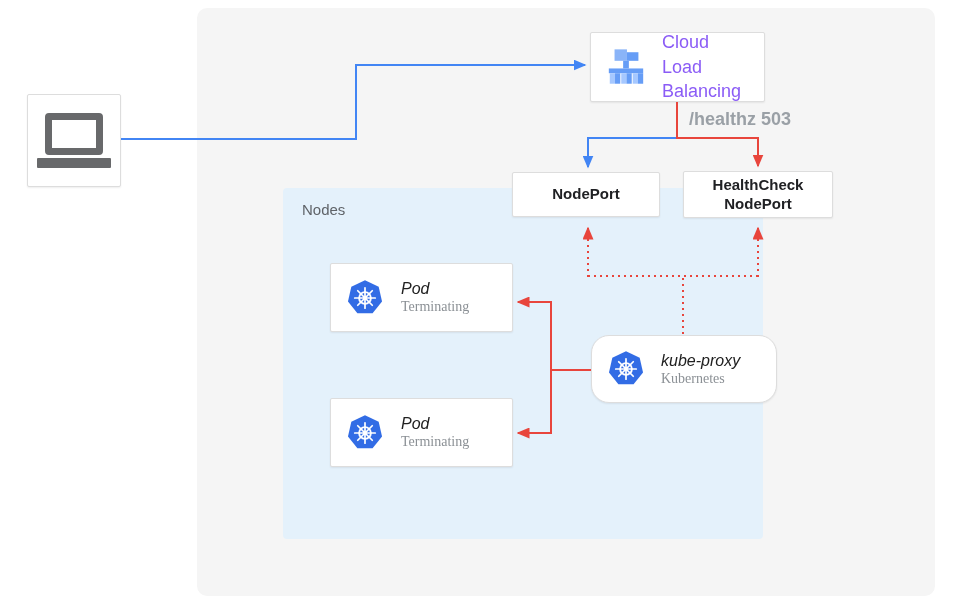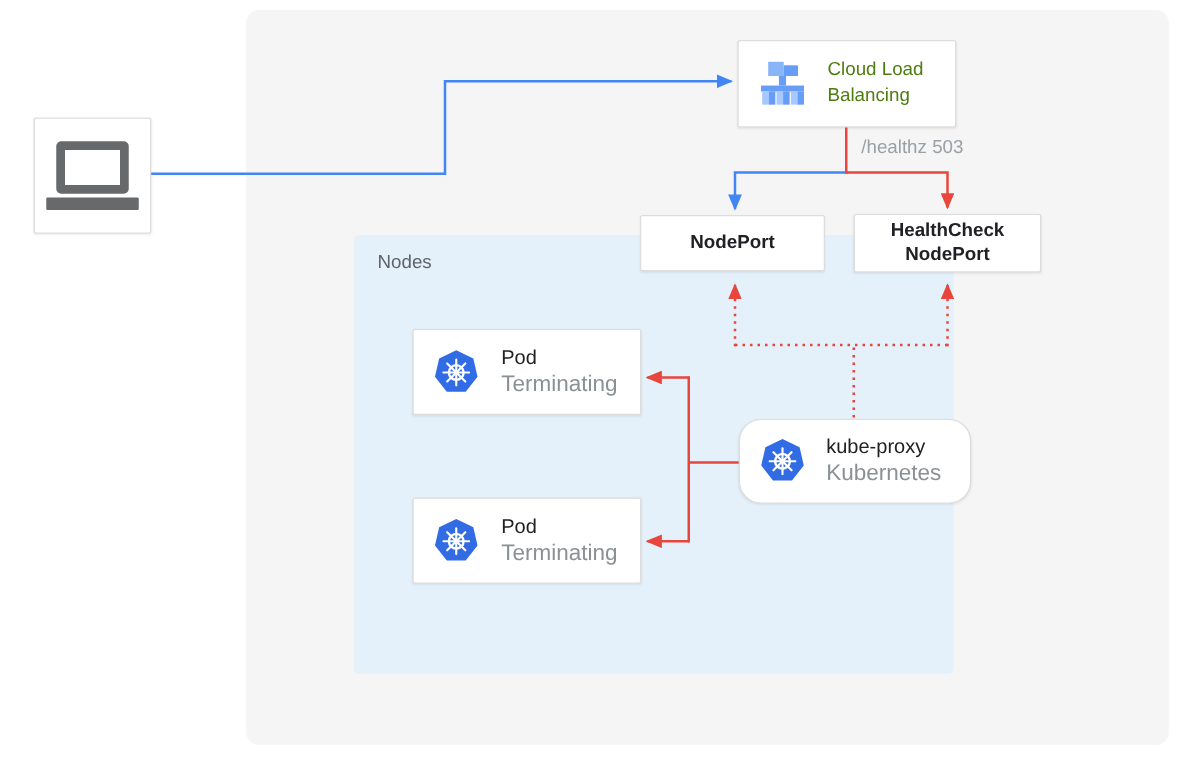--- a/index.html
+++ b/index.html
@@ -16,37 +16,37 @@
   .box{position:absolute;background:#fff;border:1px solid var(--boxBorder);
        border-radius:2px;box-shadow:0 1px 2px rgba(0,0,0,0.07);
        display:flex;align-items:center;box-sizing:border-box;}
 
   .client-box{left:27px;top:94px;width:94px;height:93px;justify-content:center;}
   .laptop{display:flex;flex-direction:column;align-items:center;}
   .laptop-screen{width:44px;height:28px;border:7px solid var(--laptopGray);border-radius:4px;}
   .laptop-base{width:74px;height:10px;background:var(--laptopGray);border-radius:1px;margin-top:3px;}
 
   .clb-box{left:590px;top:32px;width:175px;height:70px;padding-left:14px;gap:15px;}
-  .clb-label{font-size:15px;line-height:1.38;color:#4d7c0f;width:90px;}
+  .clb-label{font-size:18px;line-height:1.38;color:#8b5cf6;width:90px;}
 
   .port-box{justify-content:center;text-align:center;}
   .nodeport-box{left:512px;top:172px;width:148px;height:45px;}
   .hc-nodeport-box{left:683px;top:171px;width:150px;height:47px;}
   .port-label{font-weight:bold;font-size:15px;color:#202124;line-height:1.25;width:112px;}
 
   .pod-box{width:183px;height:69px;padding-left:15px;gap:17px;}
   .pod-box-1{left:330px;top:263px;}
   .pod-box-2{left:330px;top:398px;}
   .kproxy-box{left:591px;top:335px;width:186px;height:68px;padding-left:15px;gap:16px;border-radius:18px;}
 
   .box-text{display:flex;flex-direction:column;gap:1px;}
-  .box-title{font-size:16px;color:var(--titleText);}
-  .box-sub{font-size:18px;color:var(--subtitleText);}
+  .box-title{font-size:16px;color:var(--titleText);font-style:italic;}
+  .box-sub{font-size:14px;color:var(--subtitleText);font-family:Liberation Serif, serif;}
 
-  .healthz-label{position:absolute;left:689px;top:109px;font-size:15px;font-weight:normal;
+  .healthz-label{position:absolute;left:689px;top:109px;font-size:18px;font-weight:bold;
                  color:var(--labelGray);}
 
   .edges{position:absolute;left:0;top:0;pointer-events:none;}
   .k8s-icon{width:38px;height:38px;flex:0 0 auto;}
   .clb-icon{width:42px;height:37px;flex:0 0 auto;}
 </style>
 </head>
 <body>
 
 <div class="canvas">

